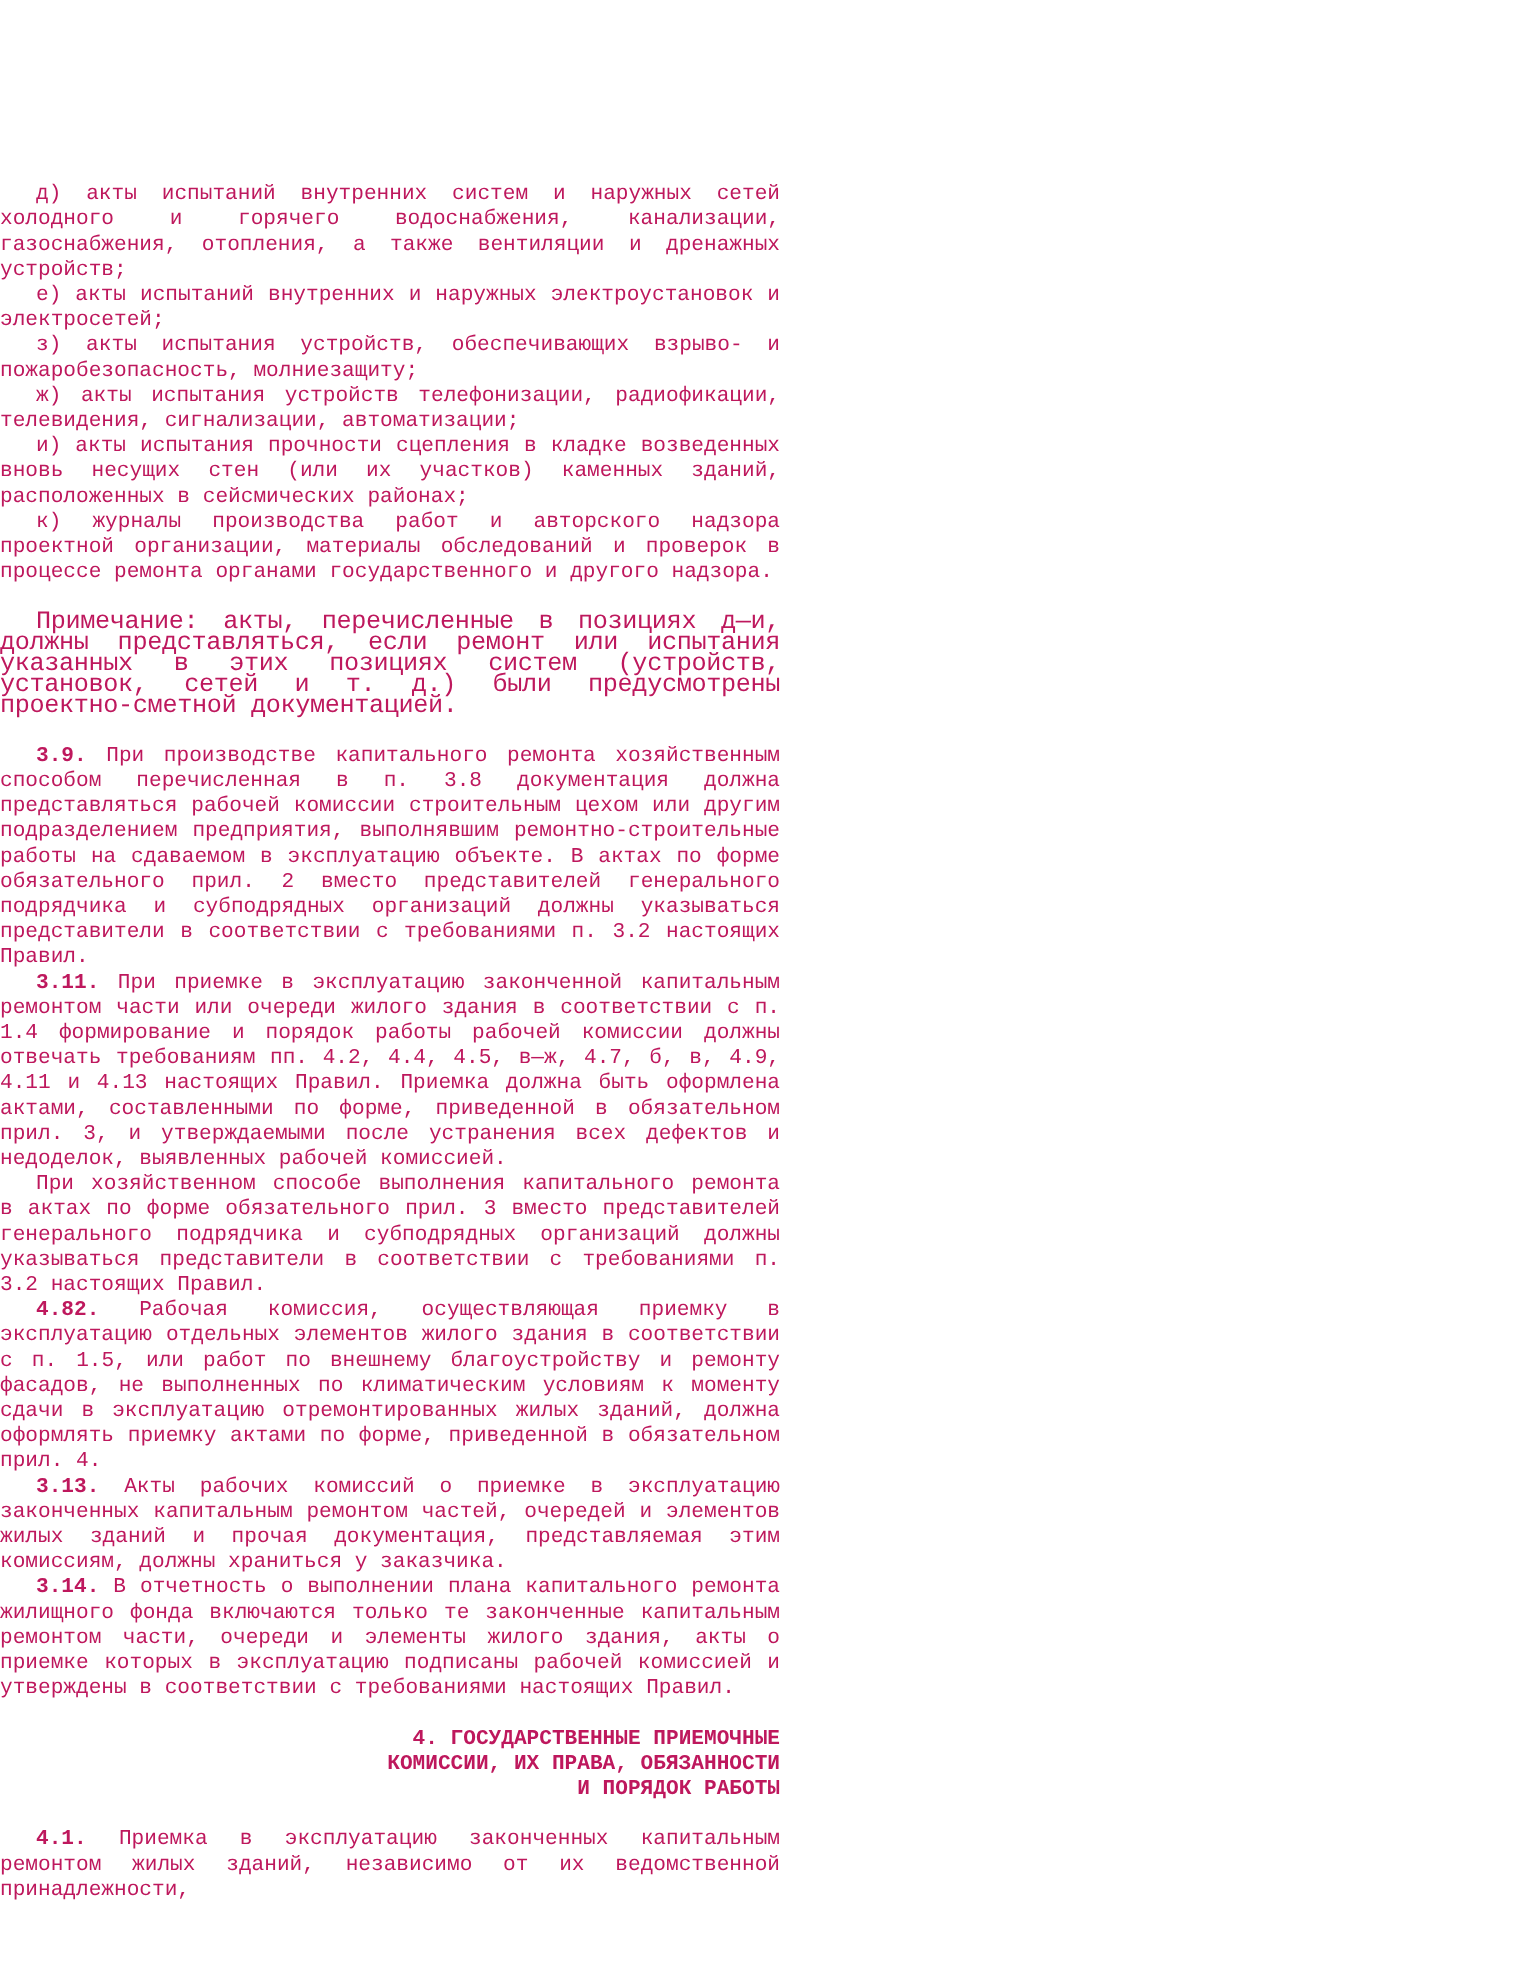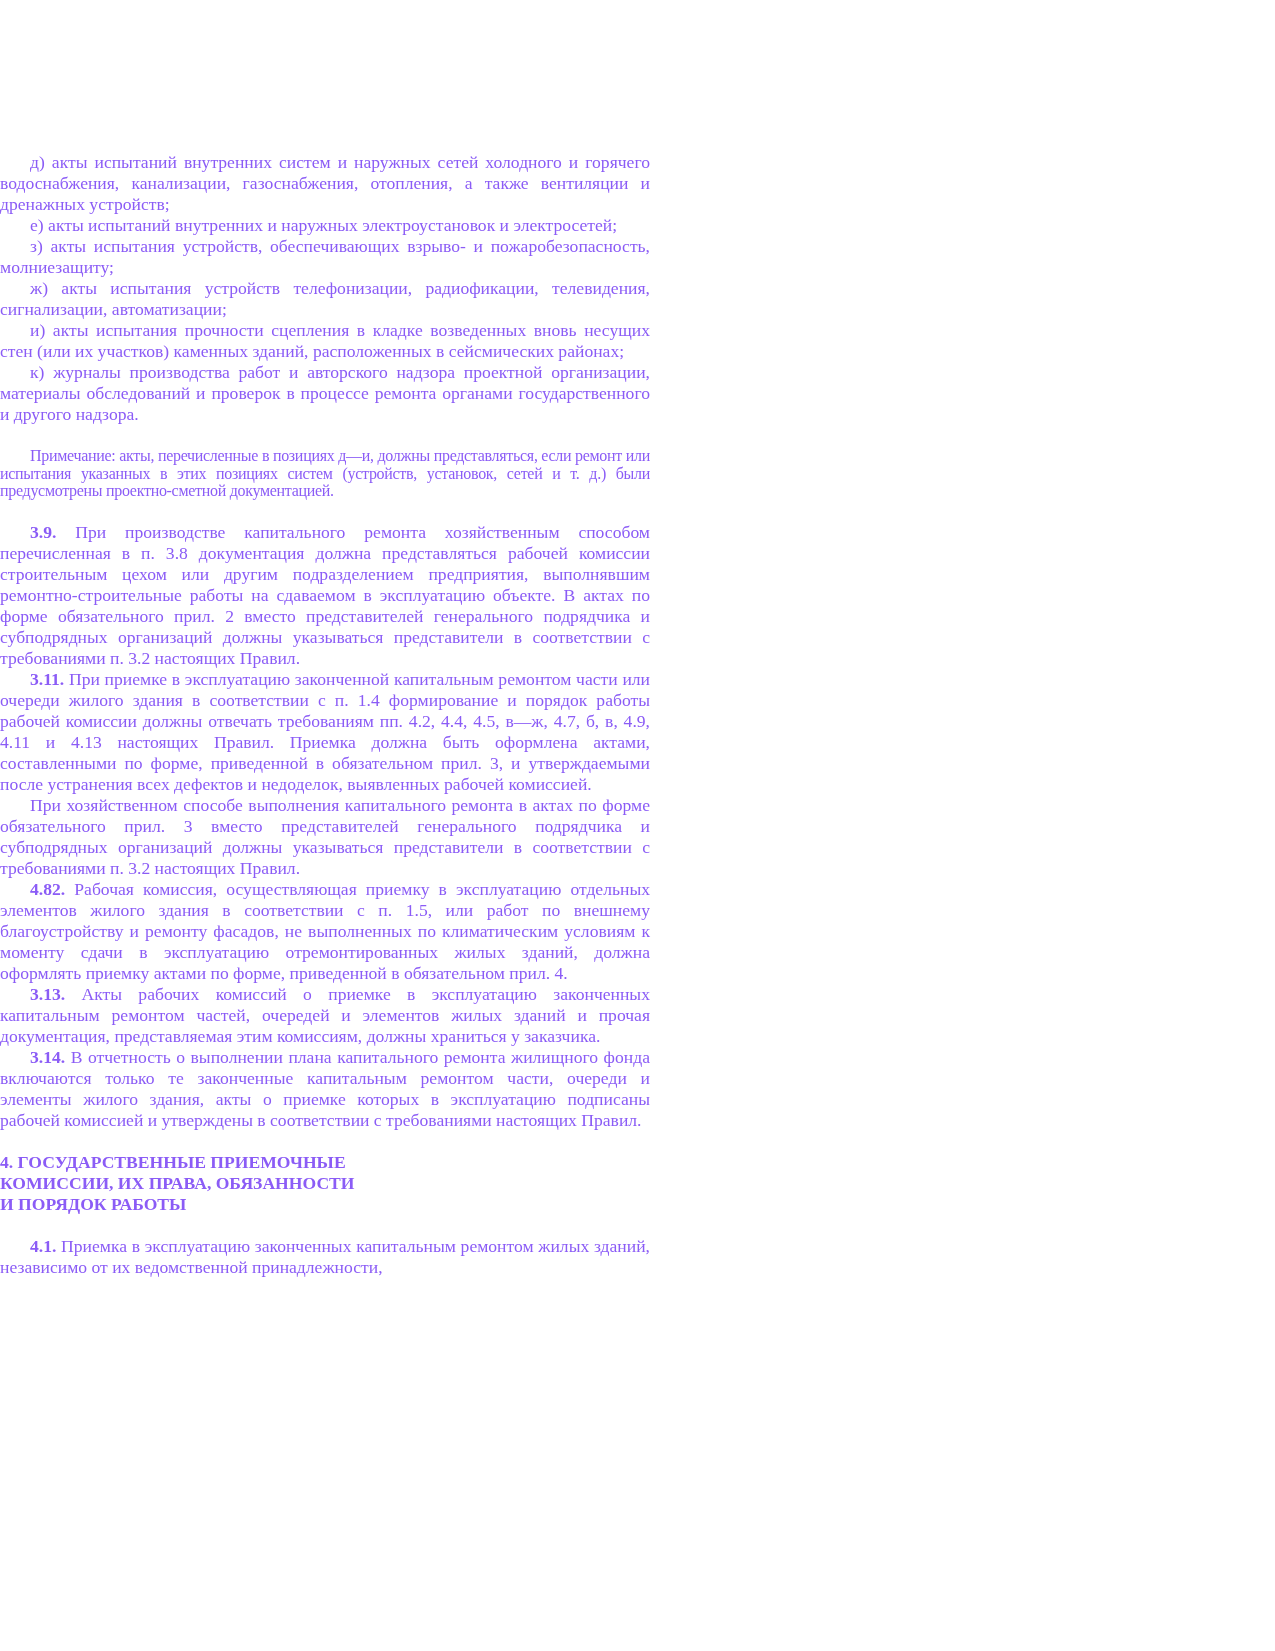--- a/index.html
+++ b/index.html
@@ -1,30 +1,30 @@
 <!DOCTYPE html>
 <html><head>
 <meta charset="utf-8">
 <style>
   html, body { margin: 0; padding: 0; background: #ffffff; }
   body { width: 1275px; height: 1651px; position: relative; overflow: hidden; }
   .page {
     position: absolute; left: 0; top: 152px; width: 650px;
-    font-family: Liberation Serif, serif; color: #8b5cf6;
+    font-family: Liberation Mono, monospace; color: #be185d;
     font-size: 17.6px; line-height: 21px;
   }
   .p { margin: 0; text-align: justify; text-indent: 30px; }
   .p b { font-weight: bold; }
   .note {
-    margin: 22px 0 0 0; font-size: 16px; line-height: 17.5px;
+    margin: 22px 0 0 0; font-size: 21px; line-height: 17.5px;
     text-align: justify; text-indent: 30px; letter-spacing: -0.3px;
   }
   .gap-note-after { height: 22px; }
   .heading {
-    margin: 21px 0 0 0; text-align: left; font-weight: bold;
+    margin: 21px 0 0 0; text-align: right; font-weight: bold;
     line-height: 21px; padding-right: 0;
   }
   .heading span { display: block; }
   .gap-before-41 { height: 21px; }
 </style>
 </head>
 <body>
 
 <div class="page">
 

